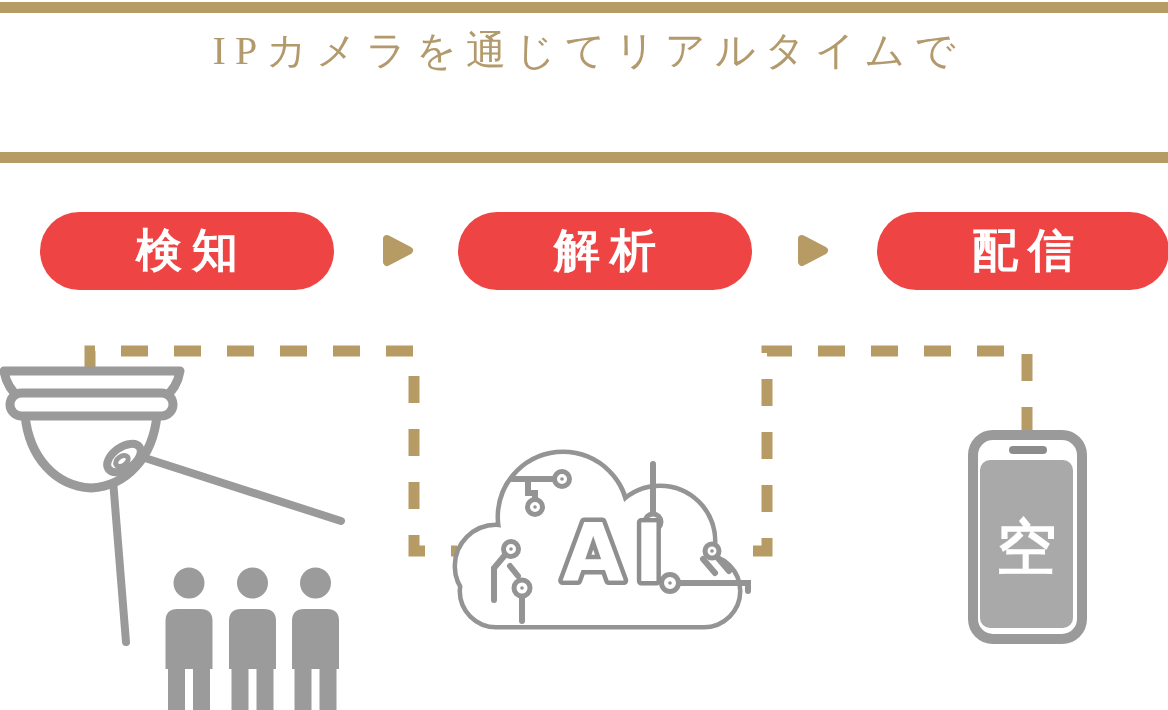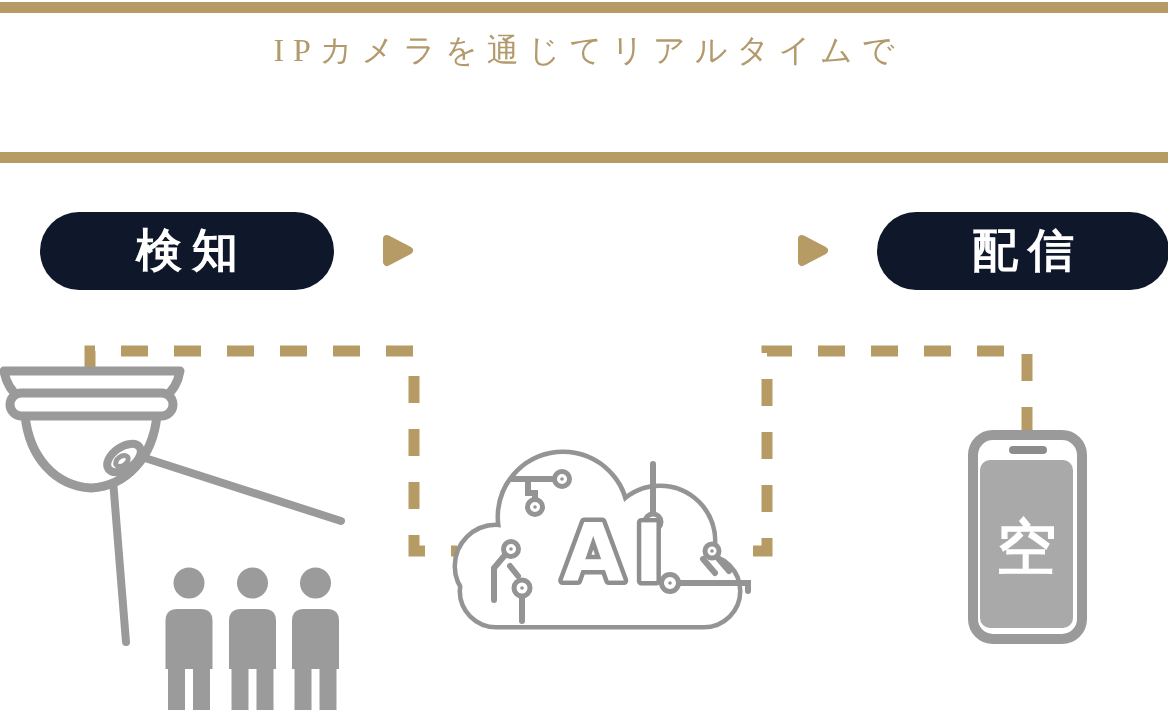--- a/index.html
+++ b/index.html
@@ -6,25 +6,25 @@
   .canvas{
     position:relative;width:1168px;height:710px;background:#ffffff;
     overflow:hidden;font-family:"Liberation Sans","DejaVu Sans",sans-serif;
   }
   .rule{position:absolute;left:0;width:1168px;background:#b69b64;}
   .rule-top{top:2px;height:11px;}
   .rule-mid{top:152px;height:11px;}
   .title{
     position:absolute;top:22px;left:0;width:1168px;text-align:center;
     font-family:"Liberation Serif","DejaVu Serif",serif;
-    font-size:32px;line-height:57px;color:#b39a6c;
+    font-size:40px;line-height:57px;color:#b39a6c;
     letter-spacing:9px;padding-left:9px;box-sizing:border-box;font-weight:400;
   }
   .pill{
-    position:absolute;top:212px;height:78px;border-radius:39px;background:#0f172a;
+    position:absolute;top:212px;height:78px;border-radius:39px;background:#ef4444;
     color:#ffffff;font-size:46px;font-weight:bold;letter-spacing:10px;
     display:flex;align-items:center;justify-content:center;
     padding-left:10px;box-sizing:border-box;
   }
   .pill-1{left:40px;width:294px;}
   .pill-2{left:458px;width:294px;}
   .pill-3{left:877px;width:292px;}
   .art{position:absolute;left:0;top:0;}
   .ai-label{
     font-family:"DejaVu Sans","Liberation Sans",sans-serif;
@@ -44,20 +44,23 @@
   <div class="rule rule-top"></div>
 
   <div class="title">
     <div>IPカメラを通じてリアルタイムで</div>
   </div>
 
   <div class="rule rule-mid"></div>
 
   <div class="pill pill-1">
     <span>検知</span>
+  </div>
+  <div class="pill pill-2">
+    <span>解析</span>
   </div>
   <div class="pill pill-3">
     <span>配信</span>
   </div>
 
   <svg class="art" width="1168" height="710" viewBox="0 0 1168 710">
 
     <g stroke="#b69b64" stroke-width="11" fill="none" stroke-dasharray="27 26">
       <path d="M 90 373 L 90 351 L 414 351 L 414 551 L 457 551"></path>
     </g>

